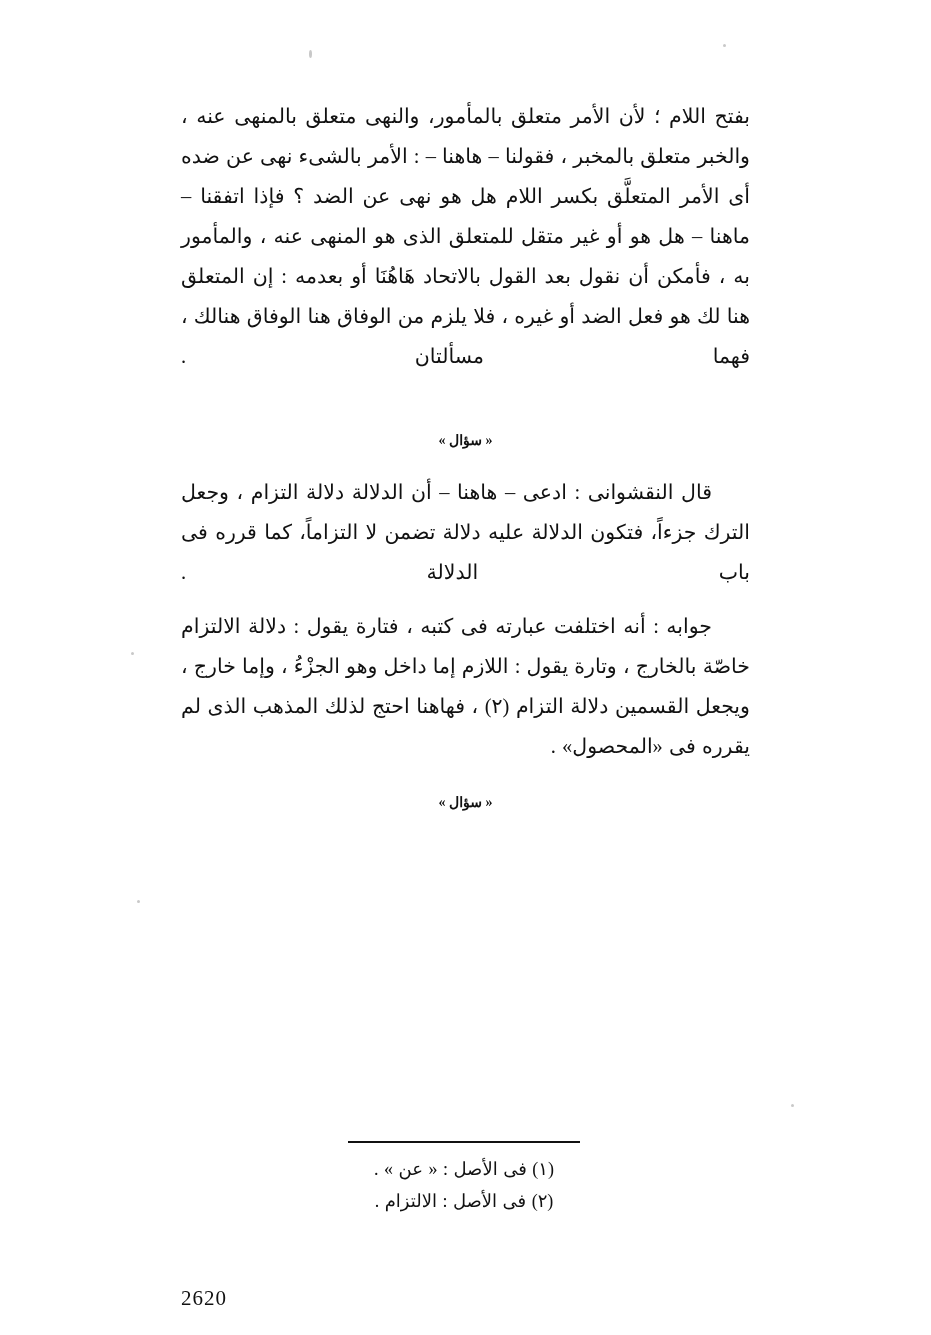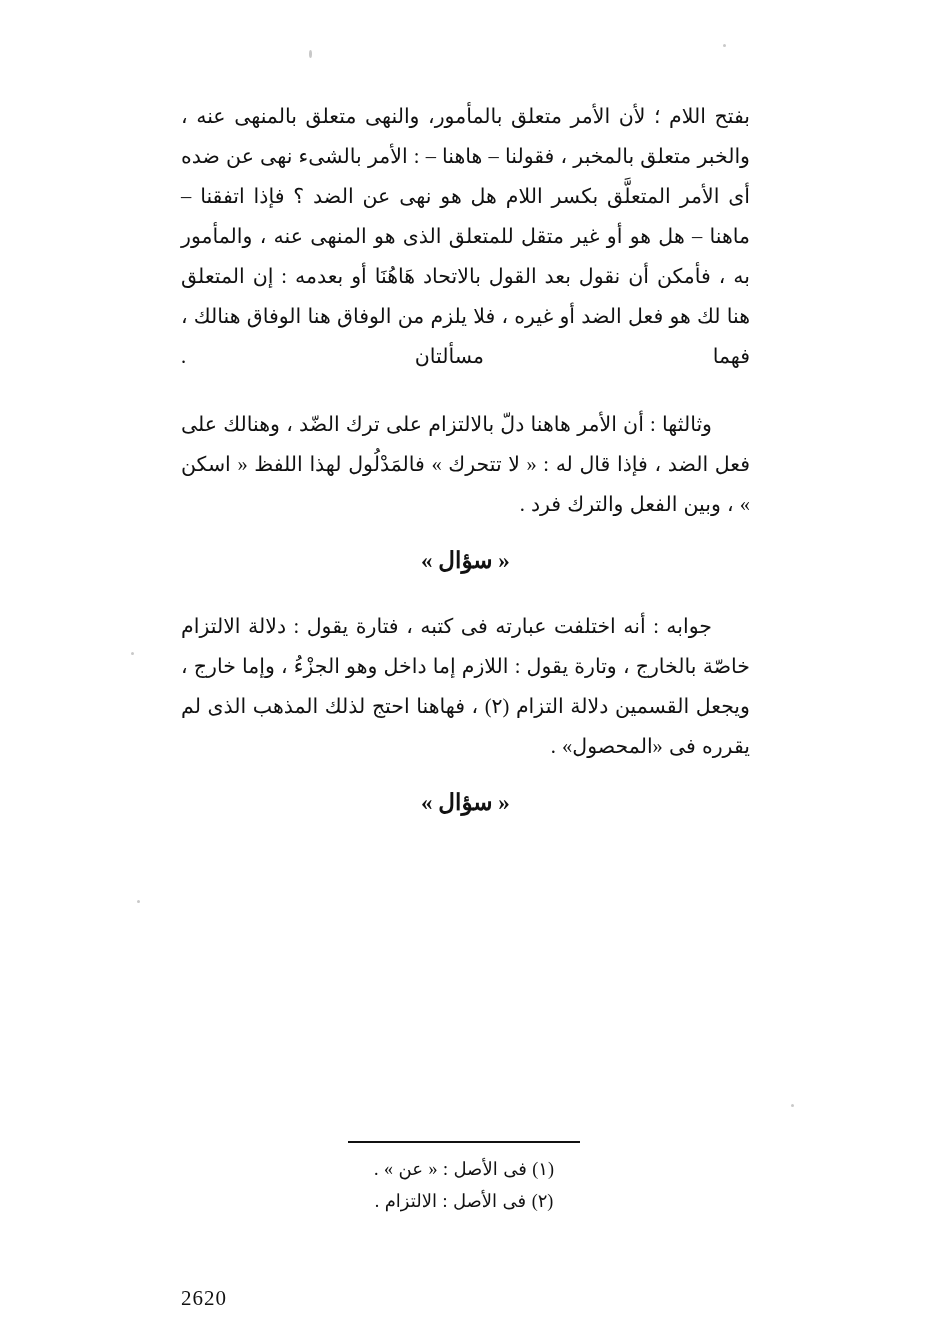--- a/index.html
+++ b/index.html
@@ -49,21 +49,21 @@
     text-indent: 0;
   }
   p.last-loose {
     text-align-last: right;
   }
   .gap-sm { height: 14px; }
   .heading {
     text-align: center;
     text-align-last: center;
     font-weight: bold;
-    font-size: 23px;
+    font-size: 14px;
     line-height: 38px;
     margin: 18px 0 12px 0;
     direction: rtl;
   }
   .footnotes {
     position: absolute;
     right: 3px;
     left: 0;
     bottom: 78px;
   }
@@ -102,24 +102,24 @@
 
   <div class="page-inner">
 
     <p class="body-par no-indent">بفتح اللام ؛ لأن الأمر متعلق بالمأمور، والنهى متعلق بالمنهى عنه ، والخبر متعلق بالمخبر ، فقولنا – هاهنا – : الأمر بالشىء نهى عن ضده أى الأمر المتعلَّق بكسر اللام هل هو نهى عن الضد ؟ فإذا اتفقنا – ماهنا – هل هو أو غير متقل للمتعلق الذى هو المنهى عنه ، والمأمور به ، فأمكن أن نقول بعد القول بالاتحاد هَاهُنَا أو بعدمه : إن المتعلق هنا لك هو فعل الضد أو غيره ، فلا يلزم من الوفاق هنا الوفاق هنالك ، فهما مسألتان .</p>
 
     <div class="gap-sm"></div>
 
 
     <div class="gap-sm"></div>
 
-    <p class="body-par last-loose">وثالثها : أن الأمر هاهنا دلّ بالالتزام على ترك الضّد ، وهنالك على فعل الضد ، فإذا قال له : « لا تتحرك » فالمَدْلُول لهذا اللفظ « اسكن » ، وبين الفعل والترك فرد .</p>
 
     <div class="heading">« سؤال »</div>
 
+    <p class="body-par">قال النقشوانى : ادعى – هاهنا – أن الدلالة دلالة التزام ، وجعل الترك جزءاً، فتكون الدلالة عليه دلالة تضمن لا التزاماً، كما قرره فى باب الدلالة .</p>
 
     <div class="gap-sm"></div>
 
     <p class="body-par last-loose">جوابه : أنه اختلفت عبارته فى كتبه ، فتارة يقول : دلالة الالتزام خاصّة بالخارج ، وتارة يقول : اللازم إما داخل وهو الجزْءُ ، وإما خارج ، ويجعل القسمين دلالة التزام (٢) ، فهاهنا احتج لذلك المذهب الذى لم يقرره فى «المحصول» .</p>
 
     <div class="heading">« سؤال »</div>
 
 
     <div class="footnotes">
       <div class="fn-rule"></div>

